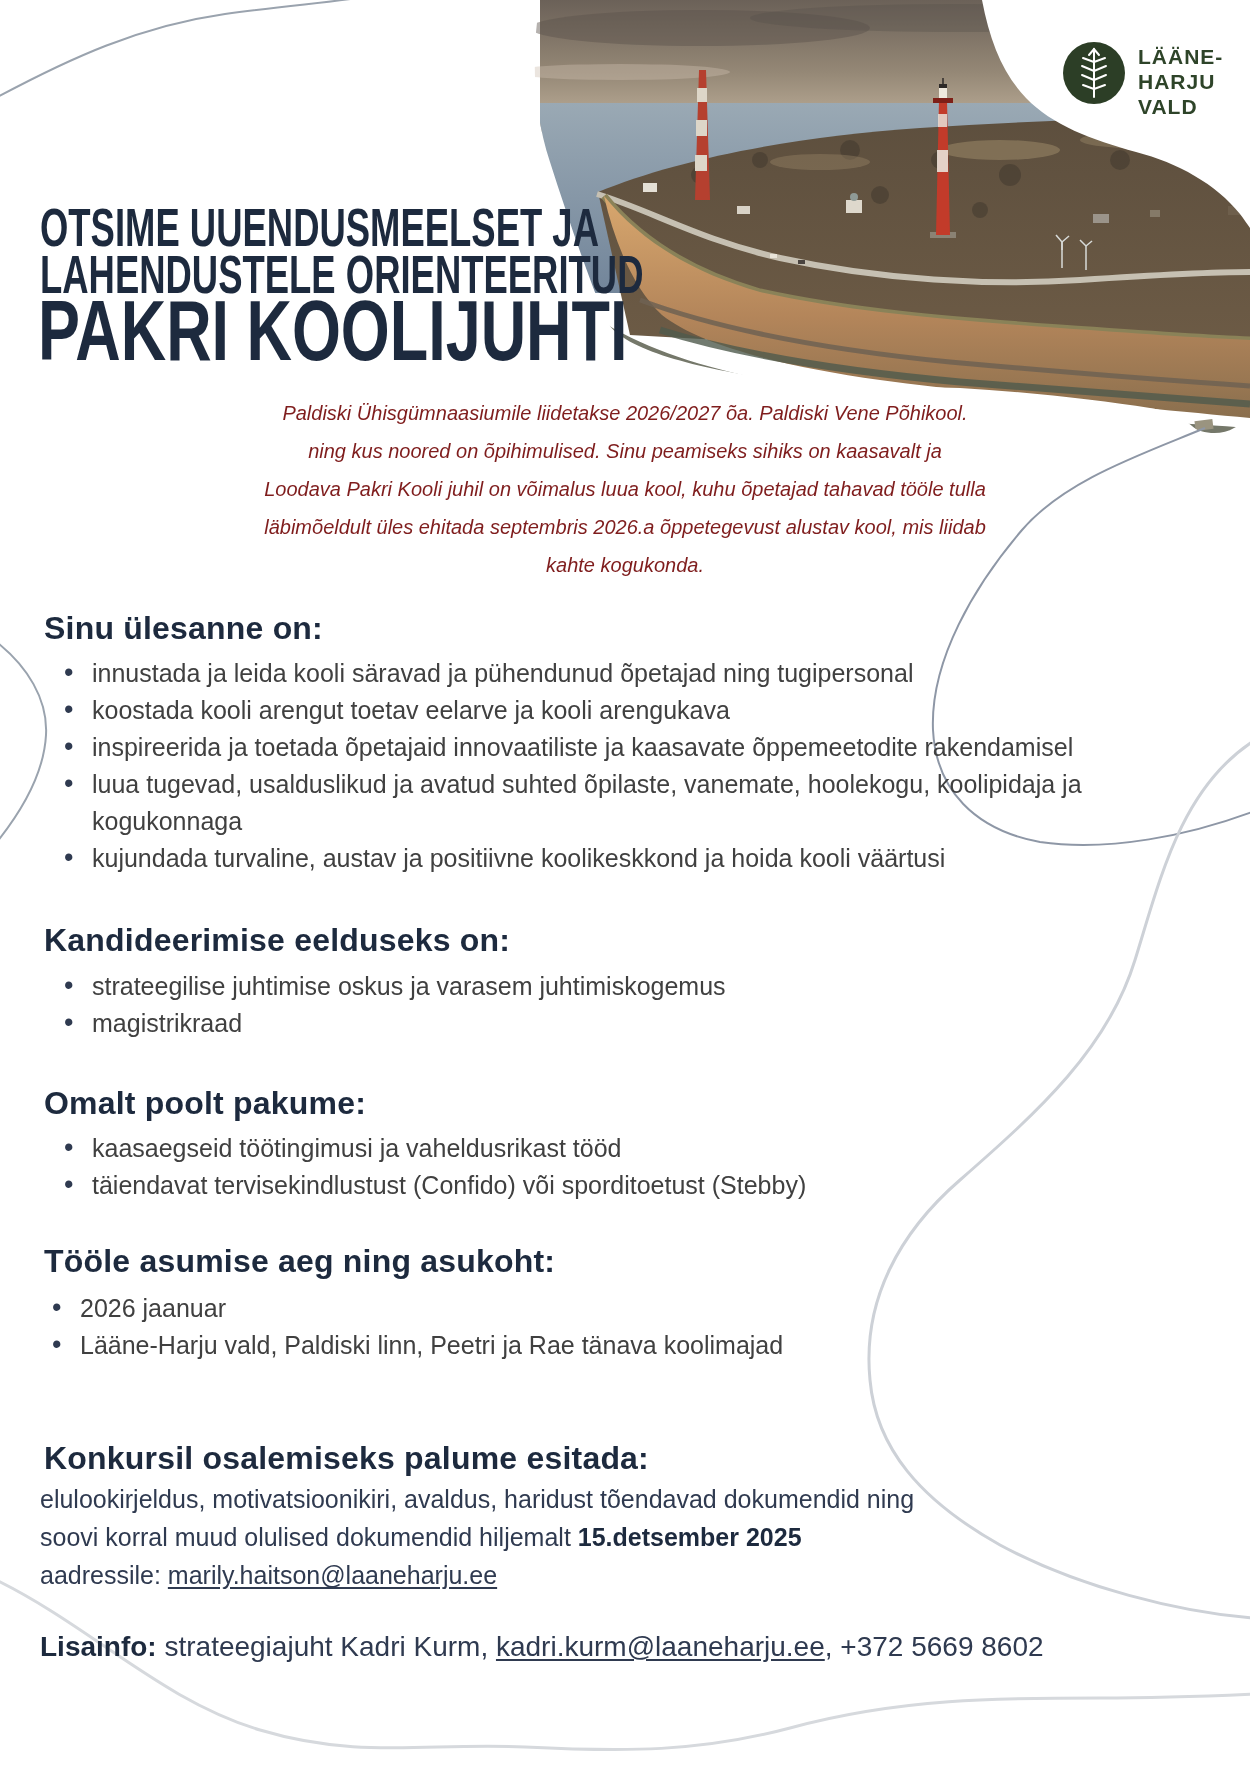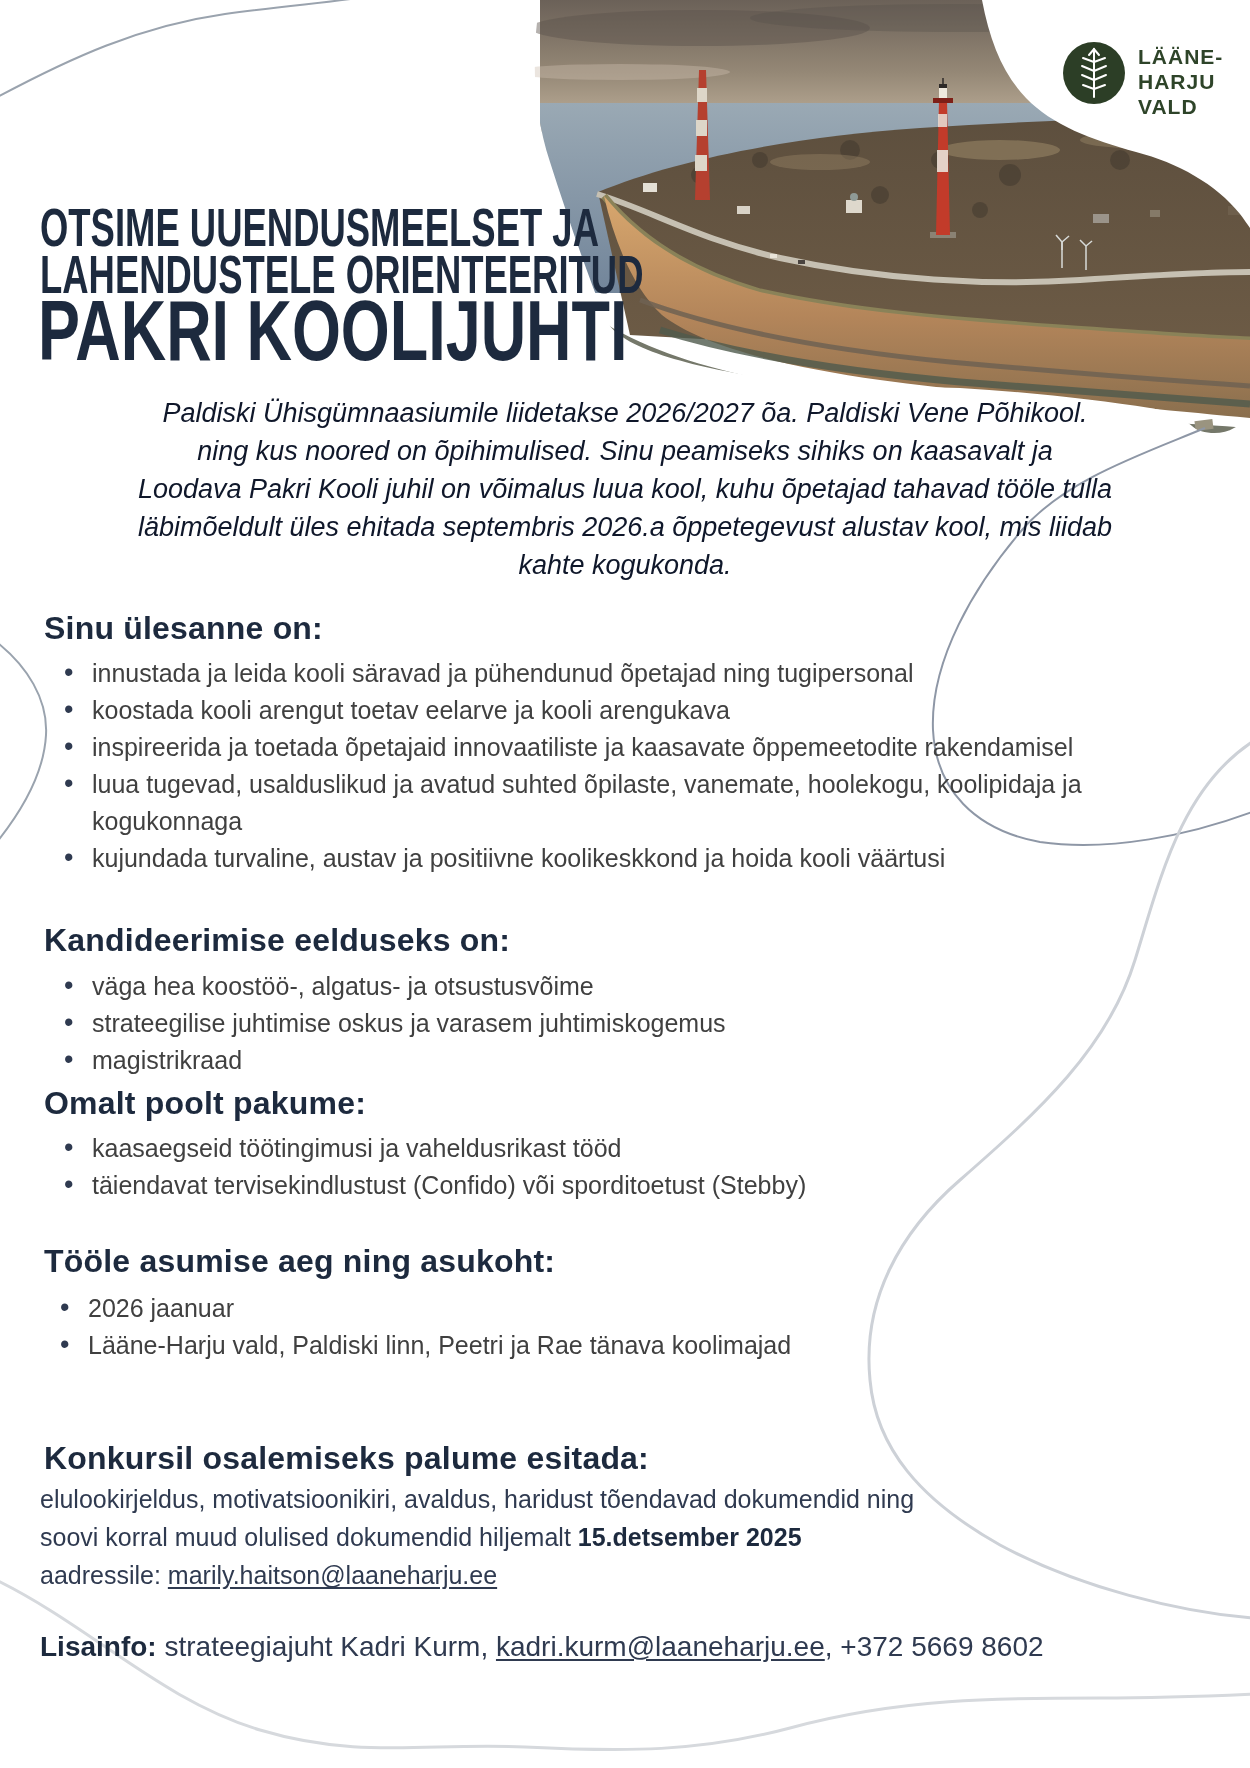--- a/index.html
+++ b/index.html
@@ -16,21 +16,21 @@
     transform:scaleX(.675);transform-origin:left top;white-space:nowrap;letter-spacing:0;
   }
   .h-big{
     left:38px;font-size:85px;font-weight:800;line-height:85px;color:#1d2a3e;
     transform:scaleX(.74);transform-origin:left top;white-space:nowrap;
   }
 
   
   .intro{left:0;top:394px;width:1250px;text-align:center;}
   .intro div{
-    font-style:italic;font-size:27px;line-height:38px;color:#0f172a;white-space:nowrap;
+    font-style:italic;font-size:20px;line-height:38px;color:#7f1d1d;white-space:nowrap;
   }
 
   
   .sec-head{left:44px;font-size:32px;font-weight:800;color:#1d2a3e;white-space:nowrap;letter-spacing:.2px;}
   ul.blist{margin:0;padding:0 0 0 22px;list-style:none;width:1060px;}
   ul.blist li{
     position:relative;padding-left:30px;font-size:25px;line-height:37px;color:#404040;
   }
   ul.blist li::before{
     content:"\2022";position:absolute;left:2px;top:-1px;font-size:27px;color:#2f3a50;
@@ -238,33 +238,32 @@
   <ul class="blist txt" style="left:40px;top:655px">
     <li>innustada ja leida kooli säravad ja pühendunud õpetajad ning tugipersonal</li>
     <li>koostada kooli arengut toetav eelarve ja kooli arengukava</li>
     <li>inspireerida ja toetada õpetajaid innovaatiliste ja kaasavate õppemeetodite rakendamisel</li>
     <li>luua tugevad, usalduslikud ja avatud suhted õpilaste, vanemate, hoolekogu, koolipidaja ja kogukonnaga</li>
     <li>kujundada turvaline, austav ja positiivne koolikeskkond ja hoida kooli väärtusi</li>
   </ul>
 
   <div class="txt sec-head" style="top:922px">Kandideerimise eelduseks on:</div>
   <ul class="blist txt" style="left:40px;top:968px">
-    <li>väga hea koostöö-, algatus- ja otsustusvõime</li>
     <li>strateegilise juhtimise oskus ja varasem juhtimiskogemus</li>
     <li>magistrikraad</li>
   </ul>
 
   <div class="txt sec-head" style="top:1085px">Omalt poolt pakume:</div>
   <ul class="blist txt" style="left:40px;top:1130px">
     <li>kaasaegseid töötingimusi ja vaheldusrikast tööd</li>
     <li>täiendavat tervisekindlustust (Confido) või sporditoetust (Stebby)</li>
   </ul>
 
   <div class="txt sec-head" style="top:1243px">Tööle asumise aeg ning asukoht:</div>
-  <ul class="blist txt" style="left:36px;top:1290px">
+  <ul class="blist txt" style="left:28px;top:1290px">
     <li>2026 jaanuar</li>
     <li>Lääne-Harju vald, Paldiski linn, Peetri ja Rae tänava koolimajad</li>
   </ul>
 
   <div class="txt sec-head" style="top:1440px">Konkursil osalemiseks palume esitada:</div>
   <div class="txt para" style="top:1480px">
     <span>elulookirjeldus, motivatsioonikiri, avaldus, haridust tõendavad dokumendid ning</span><br>
     <span>soovi korral muud olulised dokumendid hiljemalt </span><b>15.detsember 2025</b><br>
     <span>aadressile: </span><a class="mail">marily.haitson@laaneharju.ee</a>
   </div>

